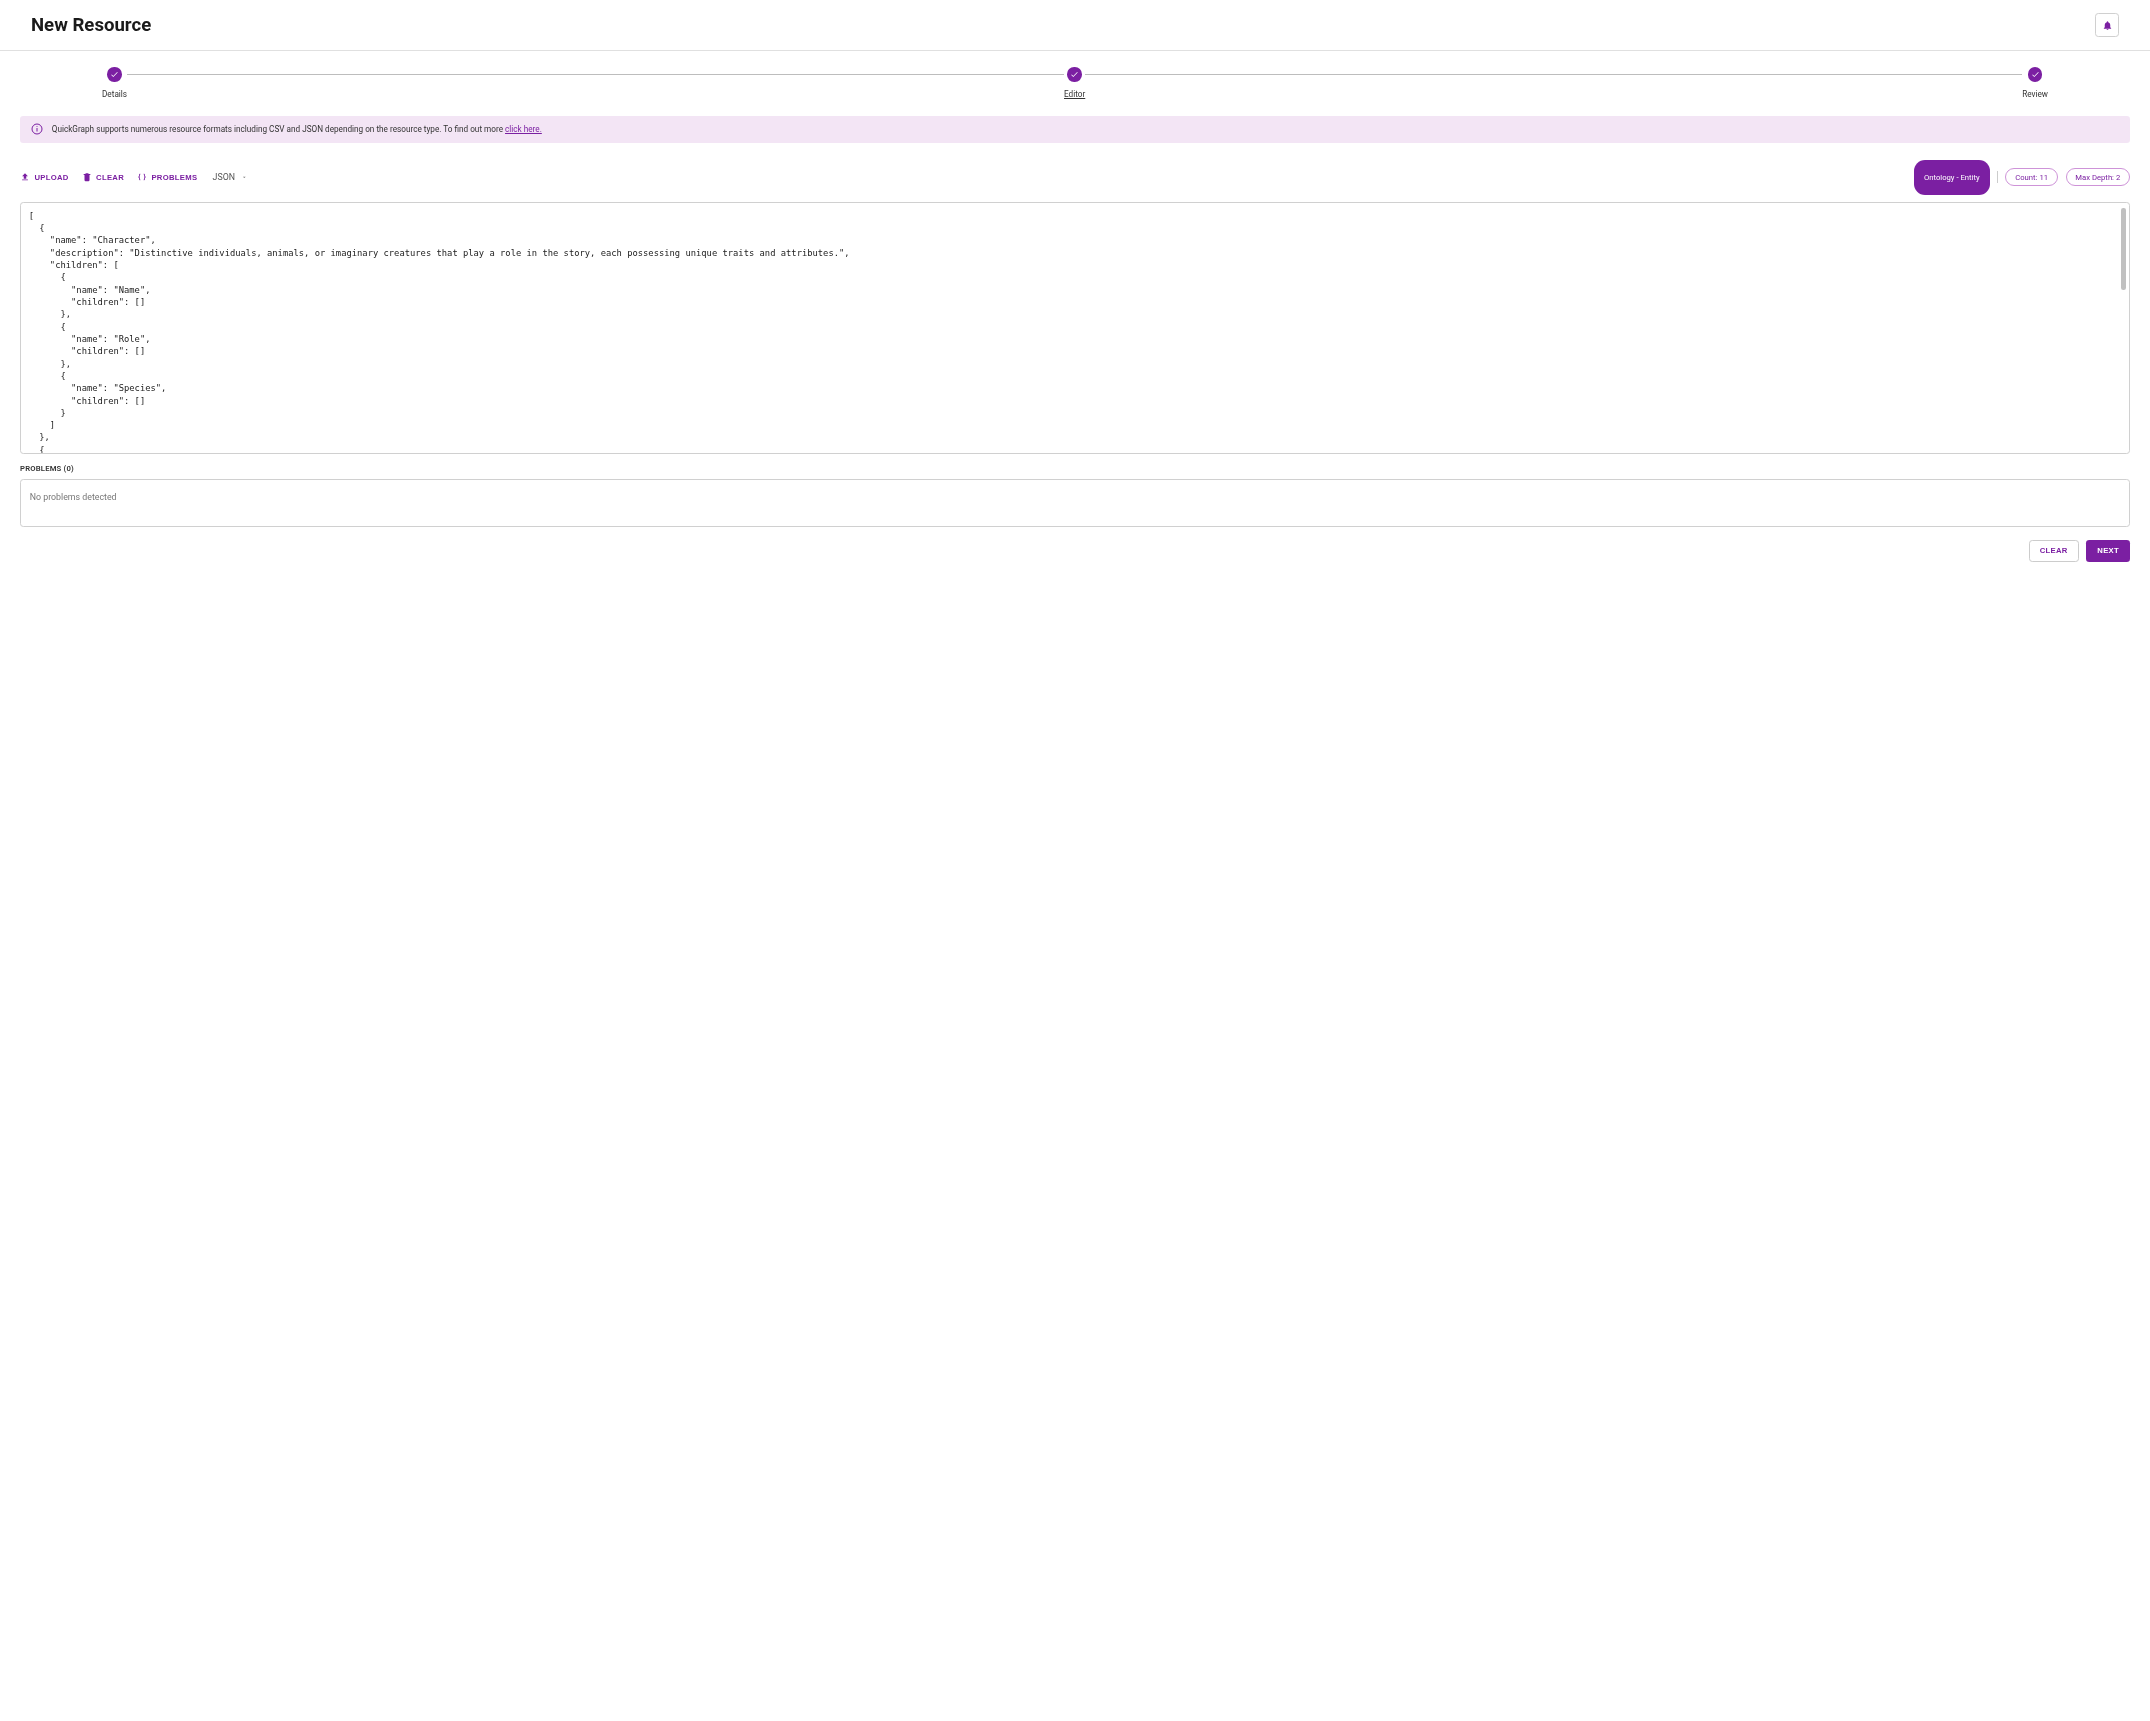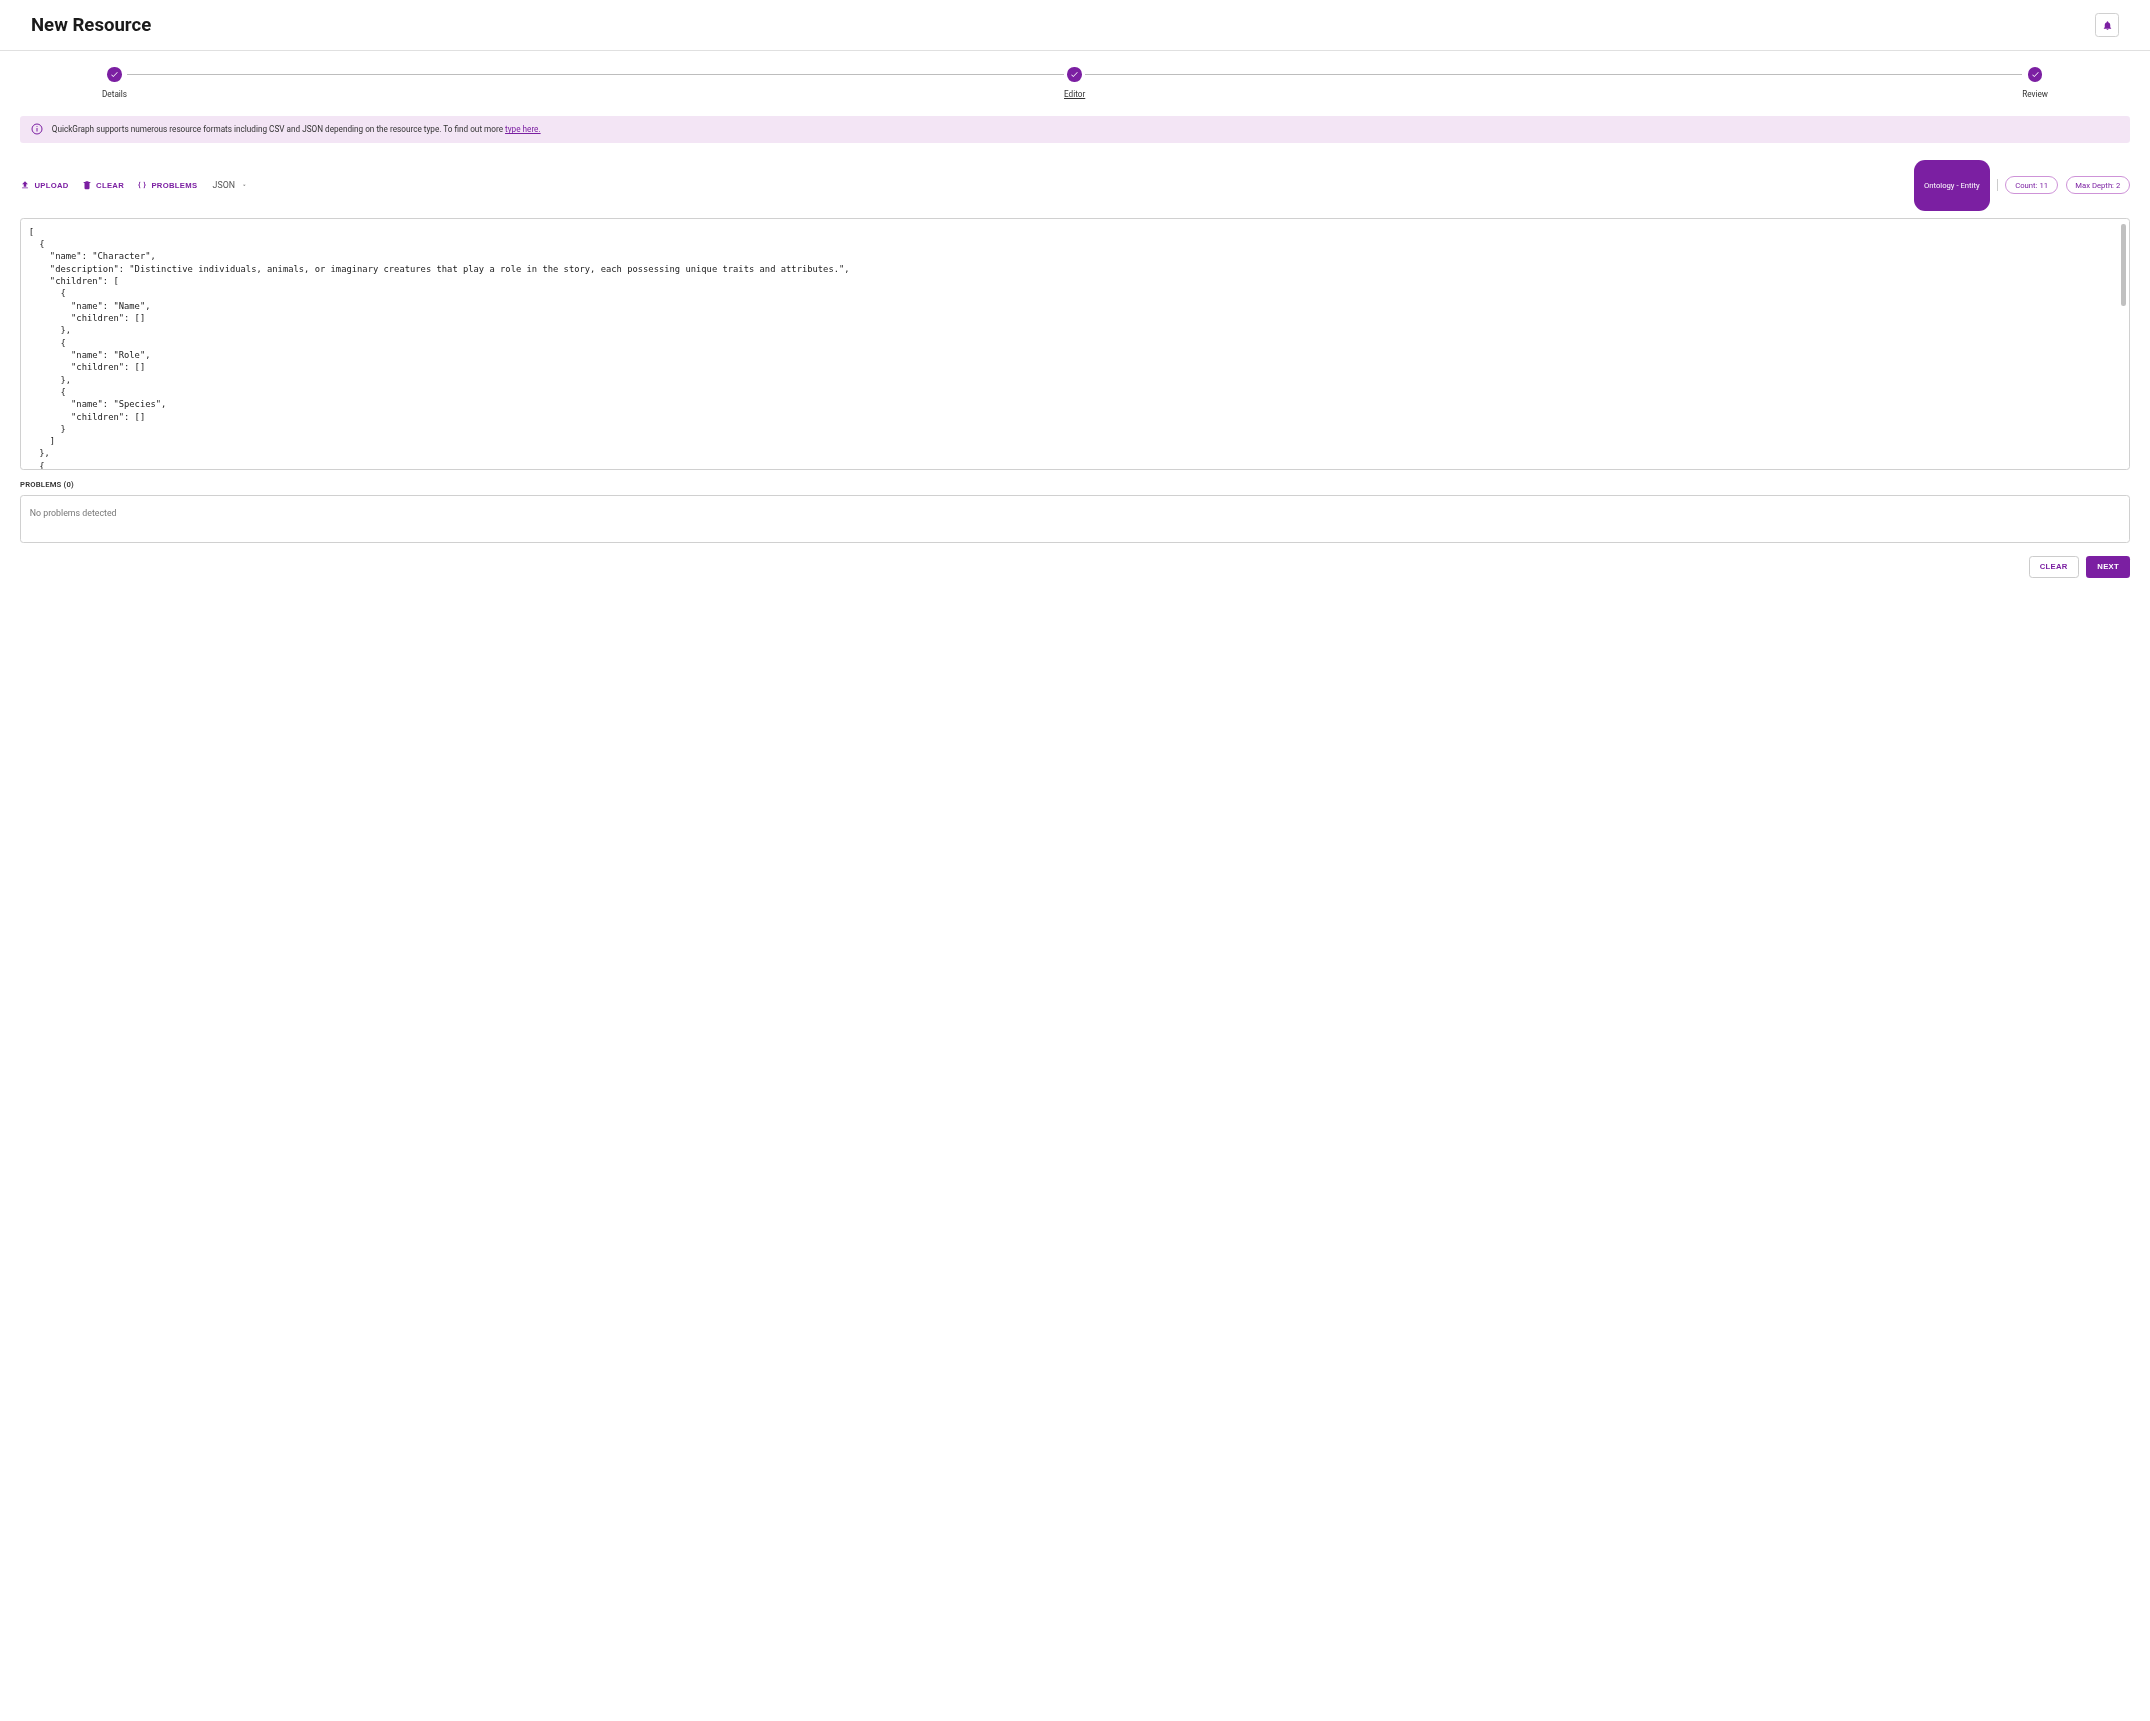--- a/index.html
+++ b/index.html
@@ -128,21 +128,21 @@
   .format-select svg { fill: #777; }
   .toolbar-right {
     display: flex;
     align-items: center;
     gap: 7.7px;
   }
   .chip-filled {
     background: #7b1fa2;
     color: #fff;
     border-radius: 11px;
-    padding: 21px 10px;
+    padding: 13px 10px;
     font-size: 7.7px;
   }
   .chip-outlined {
     border: 0.5px solid #ce93d8;
     color: #7b1fa2;
     border-radius: 11px;
     padding: 3.8px 8.8px;
     font-size: 7.7px;
     background: #fff;
   }
@@ -270,21 +270,21 @@
     </div>
   </div>
 
   <div class="info-banner">
     <svg width="12" height="12" viewBox="0 0 24 24" fill="none" stroke="#7b1fa2" stroke-width="2">
         <circle cx="12" cy="12" r="10"></circle>
         <line x1="12" y1="10" x2="12" y2="17"></line>
         <circle cx="12" cy="7" r="1" fill="#7b1fa2" stroke="none"></circle>
       </svg>
     <div>
-      <span>QuickGraph supports numerous resource formats including CSV and JSON depending on the resource type. To find out more </span><a>type here.</a>
+      <span>QuickGraph supports numerous resource formats including CSV and JSON depending on the resource type. To find out more </span><a>click here.</a>
     </div>
   </div>
 
   <div class="toolbar">
     <div class="toolbar-left">
       <button class="tool-btn">
         <svg width="10" height="10" viewBox="0 0 24 24">
             <path d="M9 16h6v-6h4l-7-7-7 7h4v6zm-4 2h14v2H5v-2z"></path>
           </svg>
         <span>UPLOAD</span>

